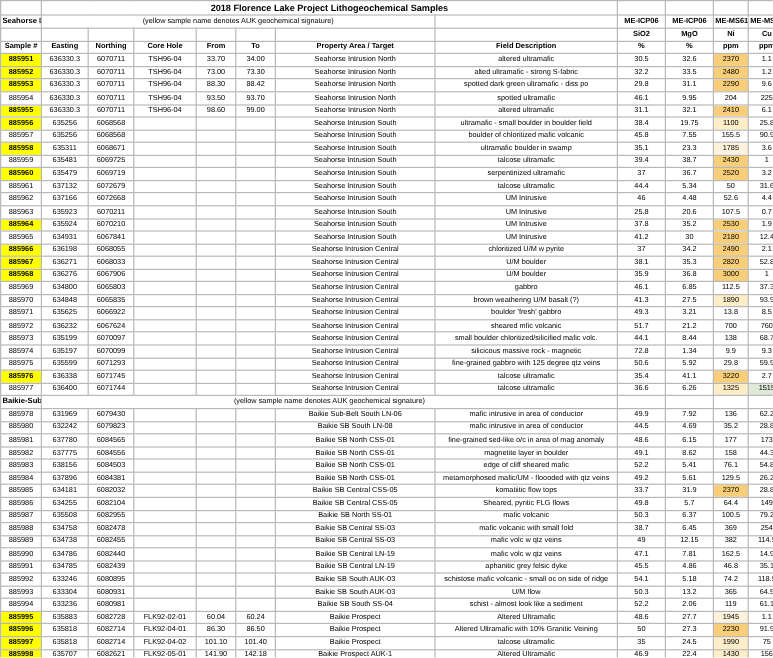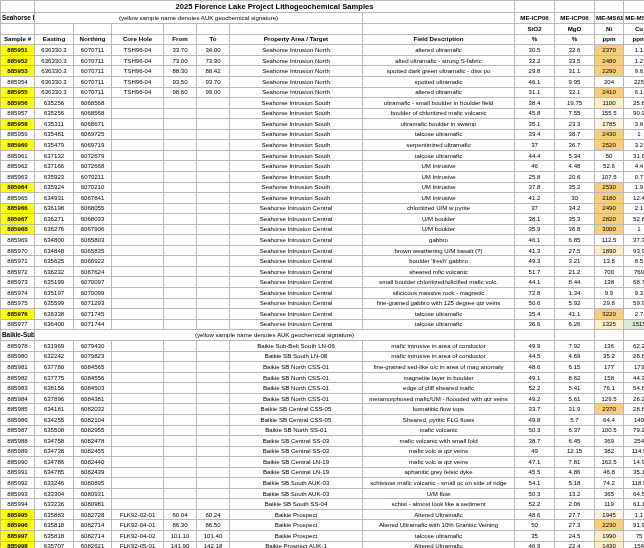--- a/index.html
+++ b/index.html
@@ -104,21 +104,21 @@
       <col class="c-prop">
       <col class="c-field">
     <col class="c-sio2">
       <col class="c-mgo">
       <col class="c-ni">
       <col class="c-cu">
   </colgroup>
   <tbody id="sheet-body">
       <tr class="title-row">
         <td class="blank-cell"></td>
-        <td class="title-cell" colspan="7">2025 Florence Lake Project Lithogeochemical Samples</td>
+        <td class="title-cell" colspan="7">2018 Florence Lake Project Lithogeochemical Samples</td>
         <td class="blank-cell"></td>
         <td class="blank-cell"></td>
         <td class="blank-cell"></td>
         <td class="blank-cell"></td>
       </tr>
       <tr class="area-row">
         <td class="area-name">Seahorse Lake Area</td>
         <td class="area-note" colspan="6">(yellow sample name denotes AUK geochemical signature)</td>
         <td></td>
         <td class="lab">ME-ICP06</td>

